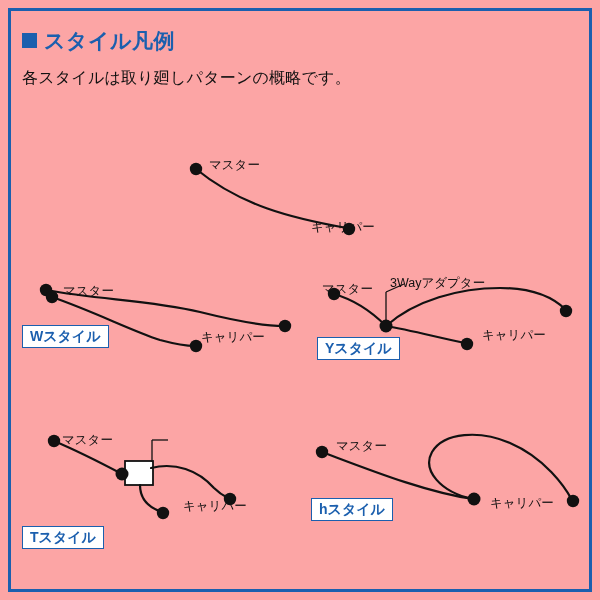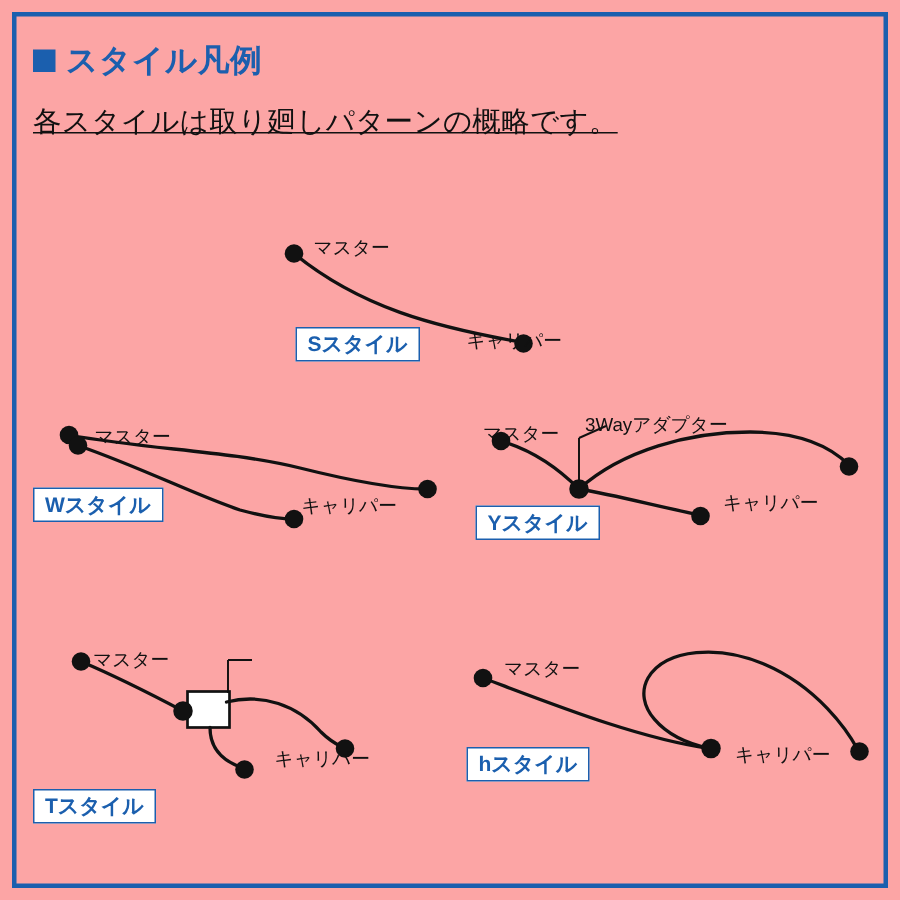--- a/index.html
+++ b/index.html
@@ -42,25 +42,24 @@
   .title-text {
     font-size: 21px;
     font-weight: bold;
     color: #1b5fae;
     letter-spacing: 0.5px;
     line-height: 1;
   }
   .note {
     position: absolute;
     left: 22px;
-    font-size: 19px;
+    font-size: 16px;
     color: #111111;
     letter-spacing: 0.2px;
     white-space: nowrap;
-    text-decoration: underline;
   }
   .note-1 { top: 68px; }
   .note-2 { top: 91px; }
 
   svg#diagram {
     position: absolute;
     left: 0;
     top: 0;
     width: 600px;
     height: 600px;
@@ -143,21 +142,20 @@
       <path d="M322,452 C 370,470 425,492 473,499" fill="none" stroke="#111111" stroke-width="2.2" stroke-linecap="round"></path>
       <path d="M473,499 C 440,492 422,470 432,452 C 444,432 480,430 510,443 C 545,458 565,487 572,500" fill="none" stroke="#111111" stroke-width="2.2" stroke-linecap="round"></path>
       <circle cx="322" cy="452" r="6.2" fill="#111111"></circle>
       <circle cx="474" cy="499" r="6.5" fill="#111111"></circle>
       <circle cx="573" cy="501" r="6.2" fill="#111111"></circle>
     </g>
   </svg>
 
   <div class="lbl" style="left:209px; top:157px;">マスター</div>
   <div class="lbl" style="left:311px; top:219px;">キャリパー</div>
-  <div class="style-box" style="left:197px; top:218px;">Sスタイル</div>
 
   <div class="lbl" style="left:63px; top:283px;">マスター</div>
   <div class="lbl" style="left:201px; top:329px;">キャリパー</div>
   <div class="style-box" style="left:22px; top:325px;">Wスタイル</div>
 
   <div class="lbl" style="left:322px; top:281px;">マスター</div>
   <div class="lbl" style="left:390px; top:275px;">3Wayアダプター</div>
   <div class="lbl" style="left:482px; top:327px;">キャリパー</div>
   <div class="style-box" style="left:317px; top:337px;">Yスタイル</div>
 

